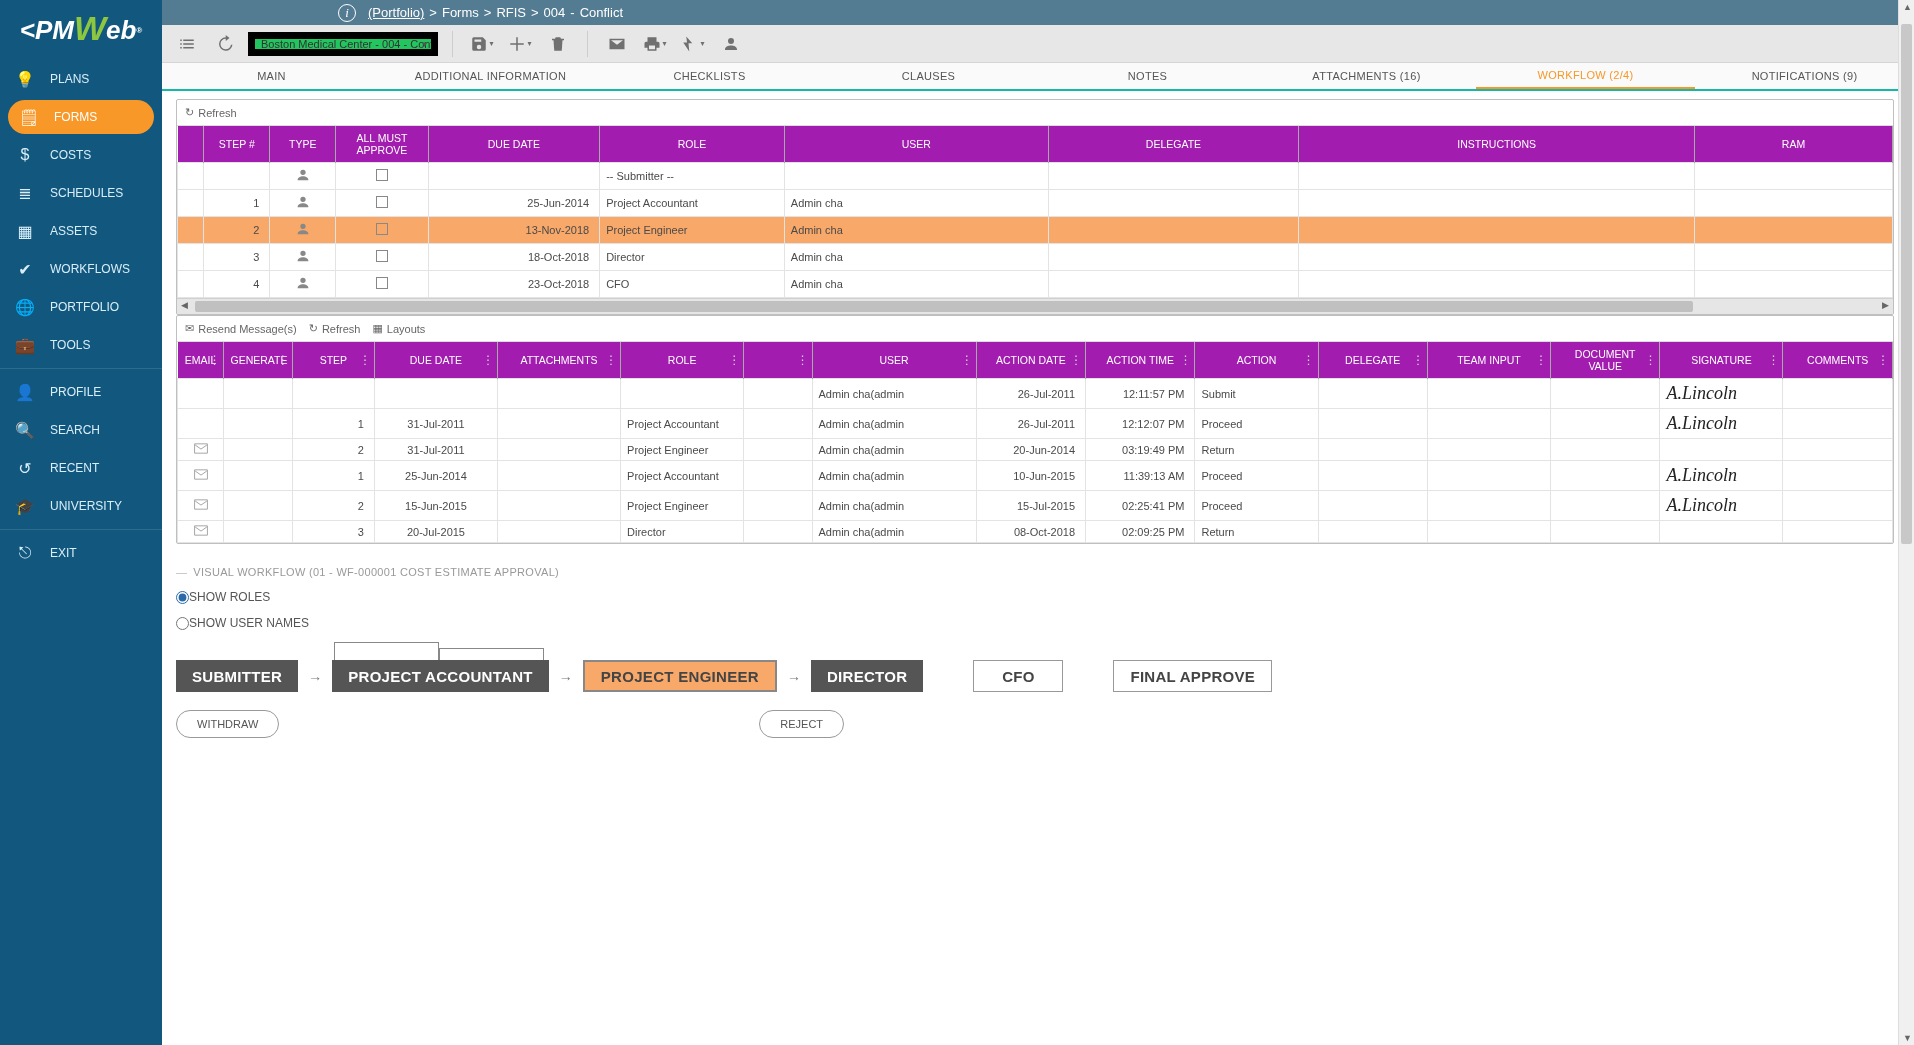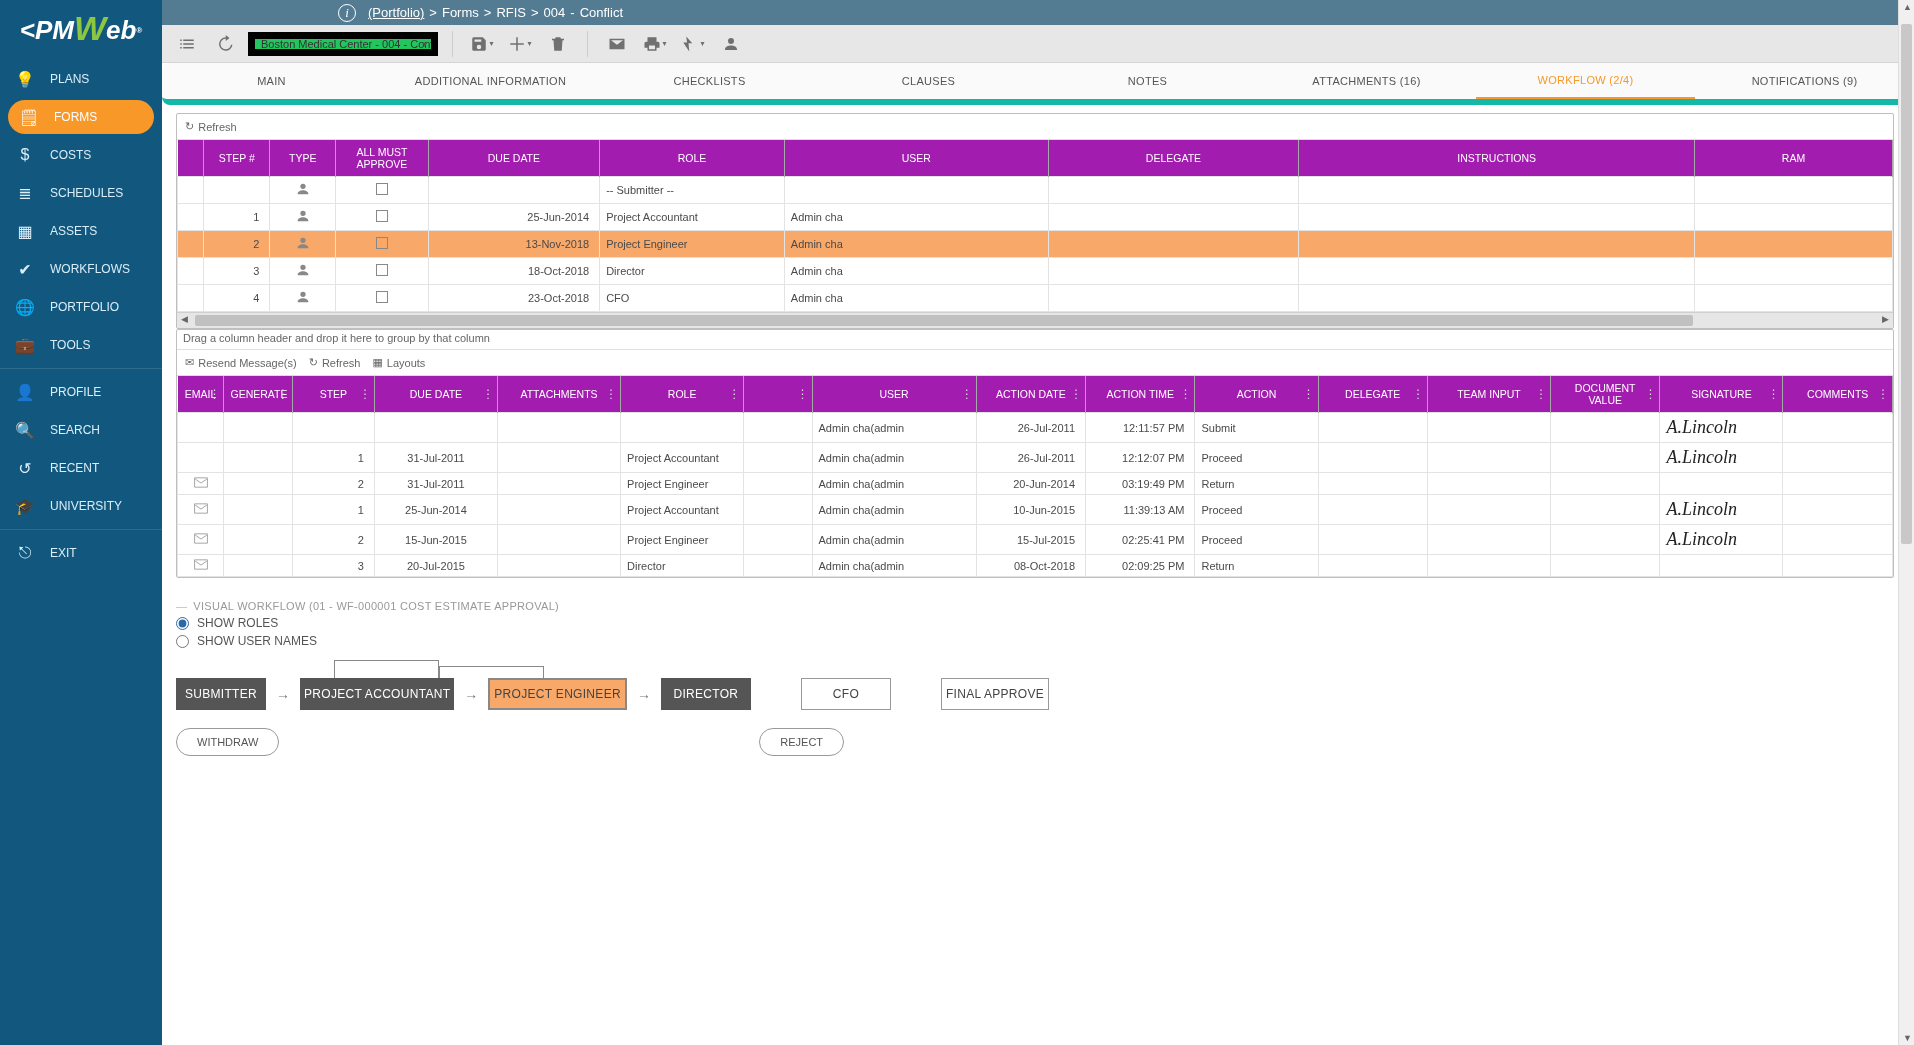--- a/index.html
+++ b/index.html
@@ -28,21 +28,21 @@
 
 .toolbar { height: 38px; background: #e7e7e7; display: flex; align-items: center; padding: 0 10px; gap: 8px; border-bottom: 1px solid #d5d5d5; }
 .toolbar .tbtn { width: 30px; height: 28px; display: flex; align-items: center; justify-content: center; color: #666; cursor: pointer; }
 .toolbar .combo { background: #22c55e; border: 7px solid #000000; height: 24px; display: flex; align-items: center; padding: 0 18px 0 6px; position: relative; font-size: 11px; width: 190px; overflow: hidden; white-space: nowrap; }
 .toolbar .combo::after { content: "▾"; position: absolute; right: 4px; font-size: 9px; color: #555; }
 .tb-sep { width: 1px; height: 26px; background: #ccc; margin: 0 6px; }
 .tbtn svg { width: 18px; height: 18px; fill: #707070; }
 .tbtn .dd { font-size: 8px; margin-left: 1px; color: #707070; }
 
 
-.tabs { height: 42px; display: flex; border-bottom: 6px solid #14b8a6; background: #fafafa; border-radius: 8px; }
+.tabs { height: 28px; display: flex; border-bottom: 2px solid #14b8a6; background: #fafafa; }
 .tab { flex: 1; display: flex; align-items: center; justify-content: center; font-size: 11px; color: #555; cursor: pointer; letter-spacing: 0.3px; }
 .tab.active { color: #f89828; border-bottom: 2px solid #f89828; }
 
 
 .content { flex: 1; padding: 8px 20px 40px 14px; overflow-y: auto; }
 
 
 .sec-label { font-size: 11px; color: #999; letter-spacing: 0.3px; margin: 6px 0 4px; display: flex; align-items: center; gap: 6px; }
 .sec-label::before { content: "—"; color: #bbb; }
 
@@ -62,25 +62,25 @@
 .scrollbar-x { height: 16px; background: #e6e6e6; border-top: 1px solid #d0d0d0; position: relative; }
 .scrollbar-x::before { content:"◀"; position:absolute; left:4px; top:1px; font-size:9px; color:#666;}
 .scrollbar-x::after { content:"▶"; position:absolute; right:4px; top:1px; font-size:9px; color:#666;}
 .scrollbar-x .thumb { position:absolute; left:18px; right:200px; top:2px; bottom:2px; background:#c0c0c0; border-radius:2px;}
 
 .group-drop { height: 20px; padding: 2px 6px; font-size: 11px; color: #666; border-bottom: 1px solid #e0e0e0; }
 
 .sig { font-family: "Brush Script MT", cursive; font-size: 18px; color: #222; font-style: italic; }
 
 
-.radio-row { display: flex; align-items: center; gap: 8px; margin: 4px 0; font-size: 12px; color: #555; }
+.radio-row { display: flex; align-items: center; margin: 12px 0; font-size: 12px; color: #555; }
 .radio-row input { accent-color: #2b6aa8; }
 
 .flow { display: flex; align-items: center; gap: 10px; margin-top: 30px; position: relative;}
-.flow-box { min-width: 90px; height: 32px; display: flex; align-items: center; justify-content: center; font-size: 12px; background: #555; color: #fff; padding: 0 4px; letter-spacing: 0.3px; position:relative;}
+.flow-box { min-width: 90px; height: 32px; display: flex; align-items: center; justify-content: center; font-size: 15px; background: #555; color: #fff; padding: 0 16px; letter-spacing: 0.3px; position:relative;font-weight:bold;}
 .flow-box.white { background: #fff; color: #444; border: 1px solid #999; }
 .flow-box.orange { background: #f8a869; color: #444; border:2px solid #888;}
 .arrow { color: #777; font-size: 14px; }
 .flow-gap { width: 30px; }
 .loop { position: absolute; border: 1px solid #888; border-bottom: none; }
 .loop.l1 { top: -18px; left: 158px; width: 105px; height: 18px; }
 .loop.l2 { top: -12px; left: 263px; width: 105px; height: 12px; }
 
 .oval-row { display:flex; gap: 480px; margin-top: 18px;}
 .oval-btn { border: 1px solid #999; border-radius: 16px; padding: 7px 20px; font-size: 11px; color: #555; background: #fff; cursor: pointer; }
@@ -345,21 +345,20 @@
               <td></td>
             </tr>
           </tbody>
       </table>
       <div class="scrollbar-x">
           <div class="thumb"></div>
         </div>
     </div>
 
     <div class="panel">
-      <div class="group-drop">Drag a column header and drop it here to group by that column</div>
       <div class="panel-toolbar">
         <span class="pbtn">✉ <span>Resend Message(s)</span></span>
         <span class="pbtn">↻ <span>Refresh</span></span>
         <span class="pbtn">▦ <span>Layouts</span></span>
       </div>
       <table class="grid">
         <colgroup>
           <col style="width:34px">
             <col style="width:50px">
             <col style="width:60px">

